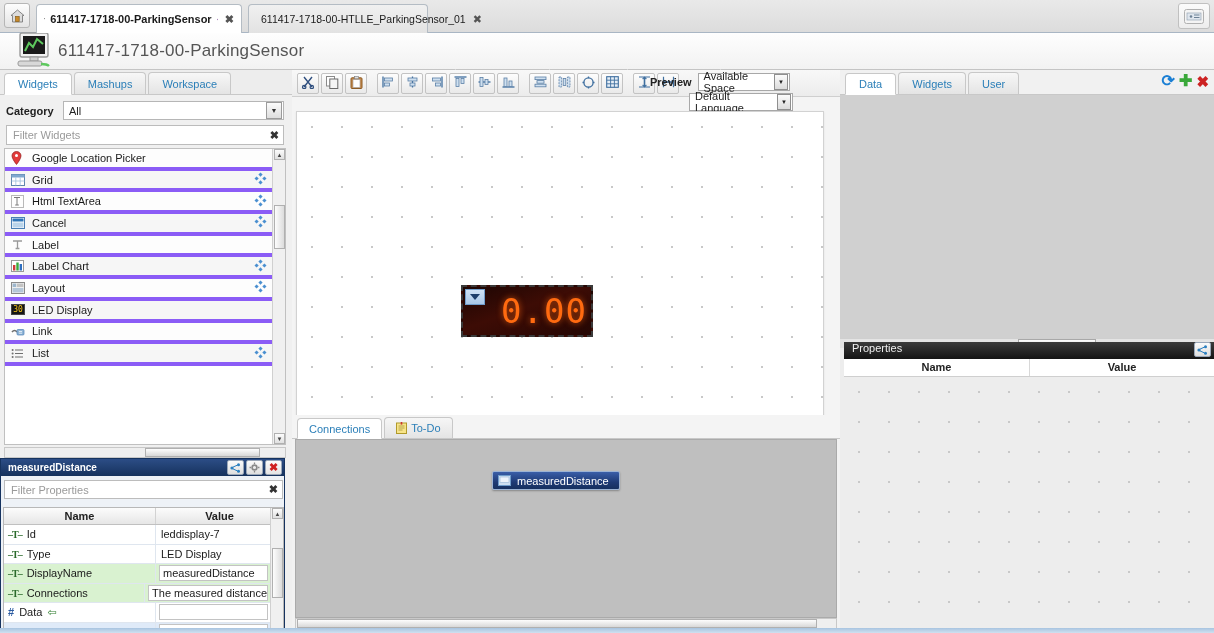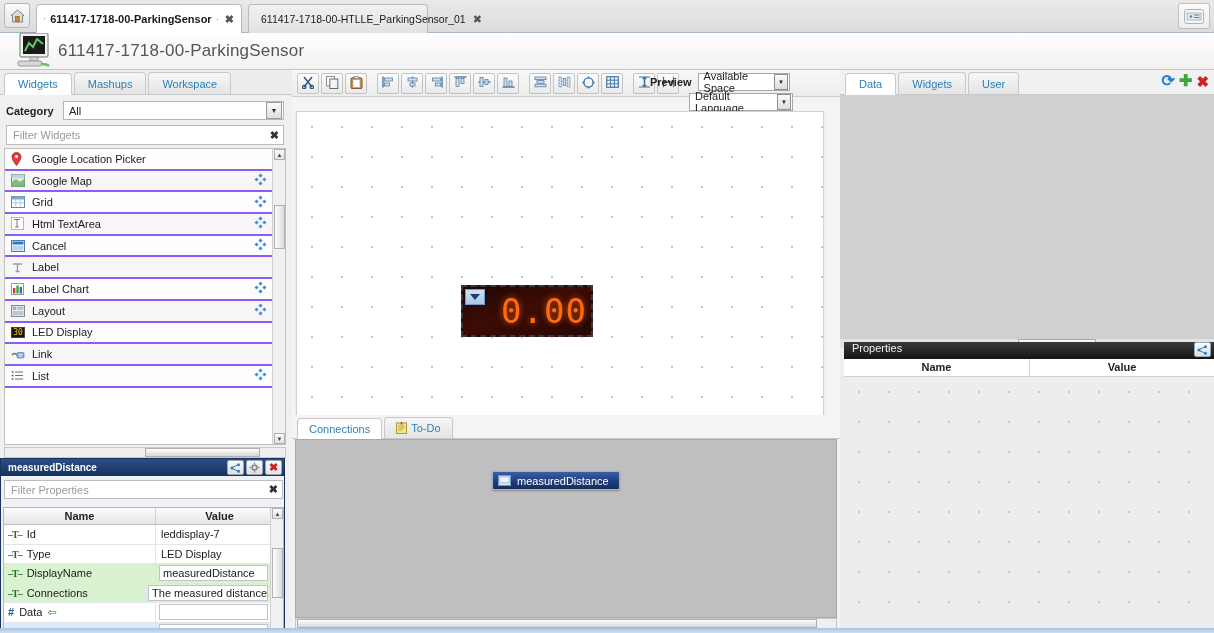--- a/index.html
+++ b/index.html
@@ -147,21 +147,21 @@
     font-size: 11px; color: #9a9a9a;
   }
   .searchbox .clr { color: #333; font-weight: bold; font-size: 11px; cursor: pointer; }
 
   #widgetlist {
     position: absolute; left: 4px; top: 78px; width: 282px; height: 297px;
     background: #fff; border: 1px solid #c0c0c0; overflow: hidden;
   }
   .wrow {
     height: 21.7px; display: flex; align-items: center; gap: 6px;
-    padding: 0 6px; border-bottom: 2px solid #8b5cf6;
+    padding: 0 6px; border-bottom: 4px solid #8b5cf6;
     font-size: 11px; color: #1a1a1a; cursor: pointer;
     background: #fdfdfd;
   }
   .wrow:nth-child(even) { background: #f6f6f6; }
   .wrow .dragdots { margin-left: auto; }
   .wicon { width: 15px; height: 14px; display:flex; align-items:center; justify-content:flex-start; flex: none; }
 
   .vscroll {
     position: absolute; right: 0; top: 0; width: 13px; height: 100%;
     background: #f0f0f0; border-left: 1px solid #d0d0d0;
@@ -478,38 +478,20 @@
   <div id="widgetlist">
     <div id="widgetrows" style="position:absolute;left:0;top:0;width:268px;">
         <div class="wrow">
           <span class="wicon">
             <svg width="11" height="14" viewBox="0 0 11 14">
               <path d="M5.5 0.5 C8 0.5 10 2.4 10 4.7 C10 8 5.5 13.5 5.5 13.5 C5.5 13.5 1 8 1 4.7 C1 2.4 3 0.5 5.5 0.5Z" fill="#e23b3b" stroke="#8e1c1c" stroke-width="0.7"></path>
               <circle cx="5.5" cy="4.6" r="1.5" fill="#fff"></circle>
             </svg>
           </span>
           <span>Google Location Picker</span>
-        </div>
-        <div class="wrow">
-          <span class="wicon">
-            <svg width="14" height="13" viewBox="0 0 14 13">
-              <rect x="0.5" y="0.5" width="13" height="12" fill="#dfeedb" stroke="#6f8f6f"></rect>
-              <path d="M0.5 8 L5 5 L9 8 L13.5 4.5 V12.5 H0.5Z" fill="#86b77f"></path>
-              <rect x="0.5" y="0.5" width="13" height="3.5" fill="#bcd7ec"></rect>
-            </svg>
-          </span>
-          <span>Google Map</span>
-          <span class="dragdots"><svg width="13" height="13" viewBox="0 0 13 13">
-              <g fill="#4a8fd0">
-                <polygon points="6.5,0.5 8.6,2.6 6.5,4.7 4.4,2.6"></polygon>
-                <polygon points="6.5,8.3 8.6,10.4 6.5,12.5 4.4,10.4"></polygon>
-                <polygon points="0.5,6.5 2.6,4.4 4.7,6.5 2.6,8.6"></polygon>
-                <polygon points="8.3,6.5 10.4,4.4 12.5,6.5 10.4,8.6"></polygon>
-              </g>
-            </svg></span>
         </div>
         <div class="wrow">
           <span class="wicon">
             <svg width="14" height="12" viewBox="0 0 14 12">
               <rect x="0.5" y="0.5" width="13" height="11" fill="#fff" stroke="#5f86ad"></rect>
               <rect x="0.5" y="0.5" width="13" height="3" fill="#7fa8cf"></rect>
               <path d="M4.8 3.5 V11.5 M9.2 3.5 V11.5 M0.5 7 H13.5" stroke="#9fc0dd" stroke-width="0.8"></path>
             </svg>
           </span>
           <span>Grid</span>

